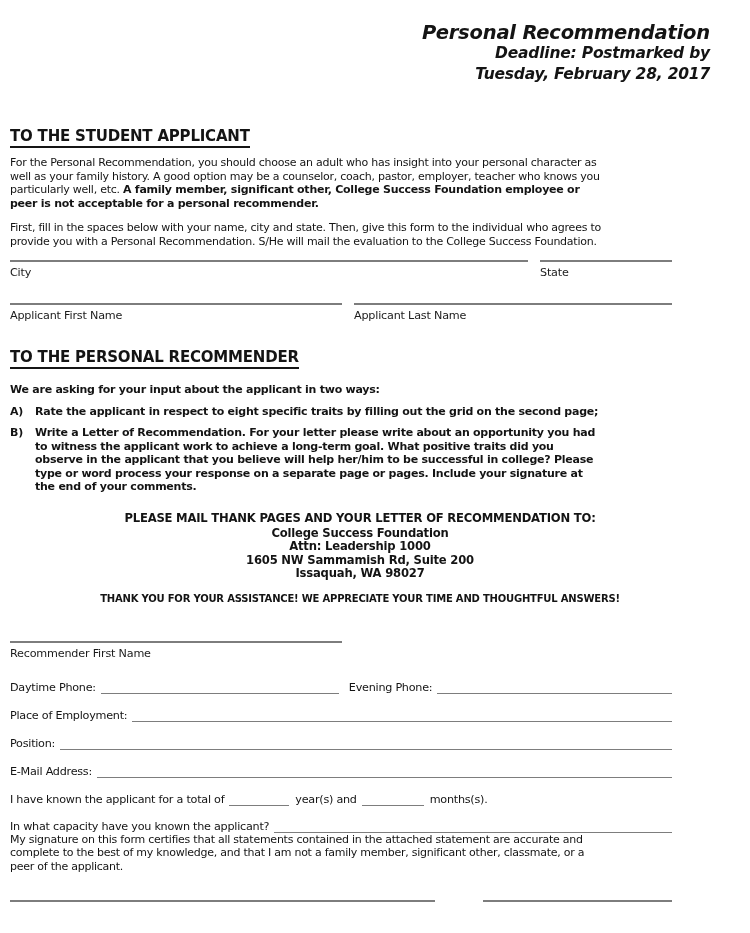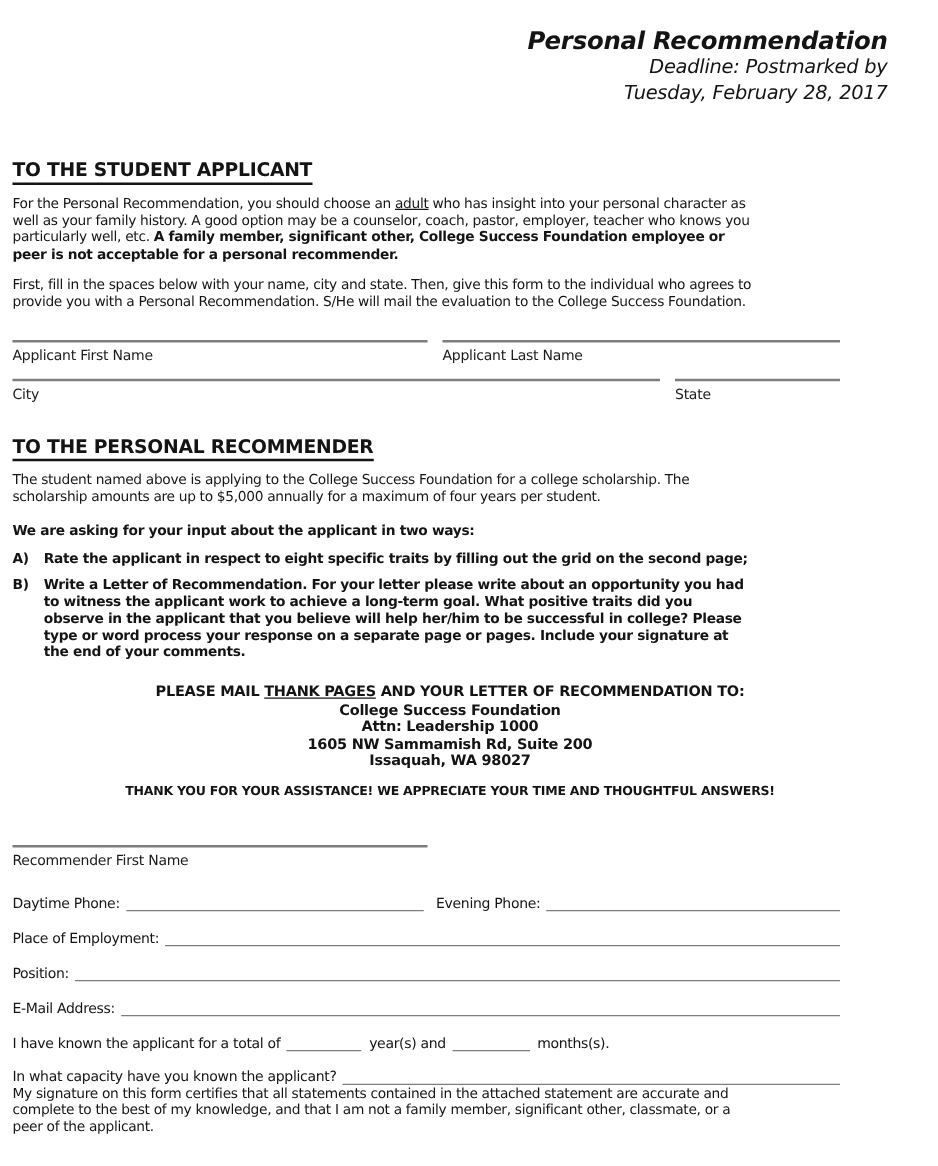--- a/index.html
+++ b/index.html
@@ -7,30 +7,30 @@
     width:750px;height:933px;overflow:hidden;
     font-family:"DejaVu Sans","Liberation Sans",sans-serif;
     color:#141414;
     -webkit-font-smoothing:antialiased;
   }
   .page{position:relative;width:642px;height:933px;padding-top:22px;box-sizing:border-box;}
 
   
   .hdr{width:710px;text-align:right;line-height:21px;}
   .hdr .title{font-size:19.5px;font-weight:bold;font-style:italic;letter-spacing:-0.2px;}
-  .hdr .dl{font-size:15.5px;font-weight:normal;font-style:italic;letter-spacing:-0.2px;padding-left:23px;}
+  .hdr .dl{font-size:15.5px;font-weight:bold;font-style:italic;letter-spacing:-0.2px;padding-left:23px;}
 
   
   .sechead{margin:0 0 0 10px;font-size:15px;font-weight:bold;letter-spacing:-0.2px;}
   .sechead span{border-bottom:2.4px solid #151515;padding-bottom:1px;display:inline-block;}
 
   
   .para{margin:8px 40px 0 10px;font-size:11px;line-height:13.5px;letter-spacing:-0.25px;}
   .b{font-weight:bold;}
-  .u{text-decoration:underline;text-align:right;}
+  .u{text-align:right;}
 
   
   .item{display:flex;margin:8px 40px 0 10px;font-size:11px;line-height:13.5px;letter-spacing:-0.25px;font-weight:bold;}
   .item .mark{width:25px;flex:0 0 25px;}
   .item .itxt{flex:1;}
 
   
   .fieldrow{display:flex;margin-left:10px;width:662px;}
   .field .rule{border-bottom:2px solid #7d7d7d;height:0;}
   .field .flabel{margin-top:4px;font-size:11.2px;letter-spacing:-0.2px;color:#1b1b1b;}
@@ -59,47 +59,46 @@
   </div>
 
   <div class="sechead" style="margin-top:42px;">
     <span>TO THE STUDENT APPLICANT</span>
   </div>
 
   <div class="para"><span>For the Personal Recommendation, you should choose an </span><span class="u">adult</span><span> who has insight into your personal character as well as your family history. A good option may be a counselor, coach, pastor, employer, teacher who knows you particularly well, etc. </span><span class="b">A family member, significant other, College Success Foundation employee or peer is not acceptable for a personal recommender.</span></div>
 
   <div class="para" style="margin-top:11px;">First, fill in the spaces below with your name, city and state. Then, give this form to the individual who agrees to provide you with a Personal Recommendation. S/He will mail the evaluation to the College Success Foundation.</div>
 
+  <div class="fieldrow" style="margin-top:12px;">
+    <div class="field" style="width:518px;">
+      <div class="rule"></div>
+      <div class="flabel">City</div>
+    </div>
+    <div class="field" style="width:132px;margin-left:12px;">
+      <div class="rule"></div>
+      <div class="flabel">State</div>
+    </div>
+  </div>
+
   <div class="fieldrow" style="margin-top:24px;">
     <div class="field" style="width:332px;">
       <div class="rule"></div>
       <div class="flabel">Applicant First Name</div>
     </div>
     <div class="field" style="width:318px;margin-left:12px;">
       <div class="rule"></div>
       <div class="flabel">Applicant Last Name</div>
     </div>
   </div>
 
-  <div class="fieldrow" style="margin-top:12px;">
-    <div class="field" style="width:518px;">
-      <div class="rule"></div>
-      <div class="flabel">City</div>
-    </div>
-    <div class="field" style="width:132px;margin-left:12px;">
-      <div class="rule"></div>
-      <div class="flabel">State</div>
-    </div>
-  </div>
-
   <div class="sechead" style="margin-top:26px;">
     <span>TO THE PERSONAL RECOMMENDER</span>
   </div>
 
-  <div class="para">The student named above is applying to the College Success Foundation for a college scholarship.  The scholarship amounts are up to $5,000 annually for a maximum of four years per student.</div>
 
   <div class="para b" style="margin-top:14px;">We are asking for your input about the applicant in two ways:</div>
 
   <div class="item">
     <div class="mark">A)</div>
     <div class="itxt">Rate the applicant in respect to eight specific traits by filling out the grid on the second page;</div>
   </div>
 
   <div class="item">
     <div class="mark">B)</div>

